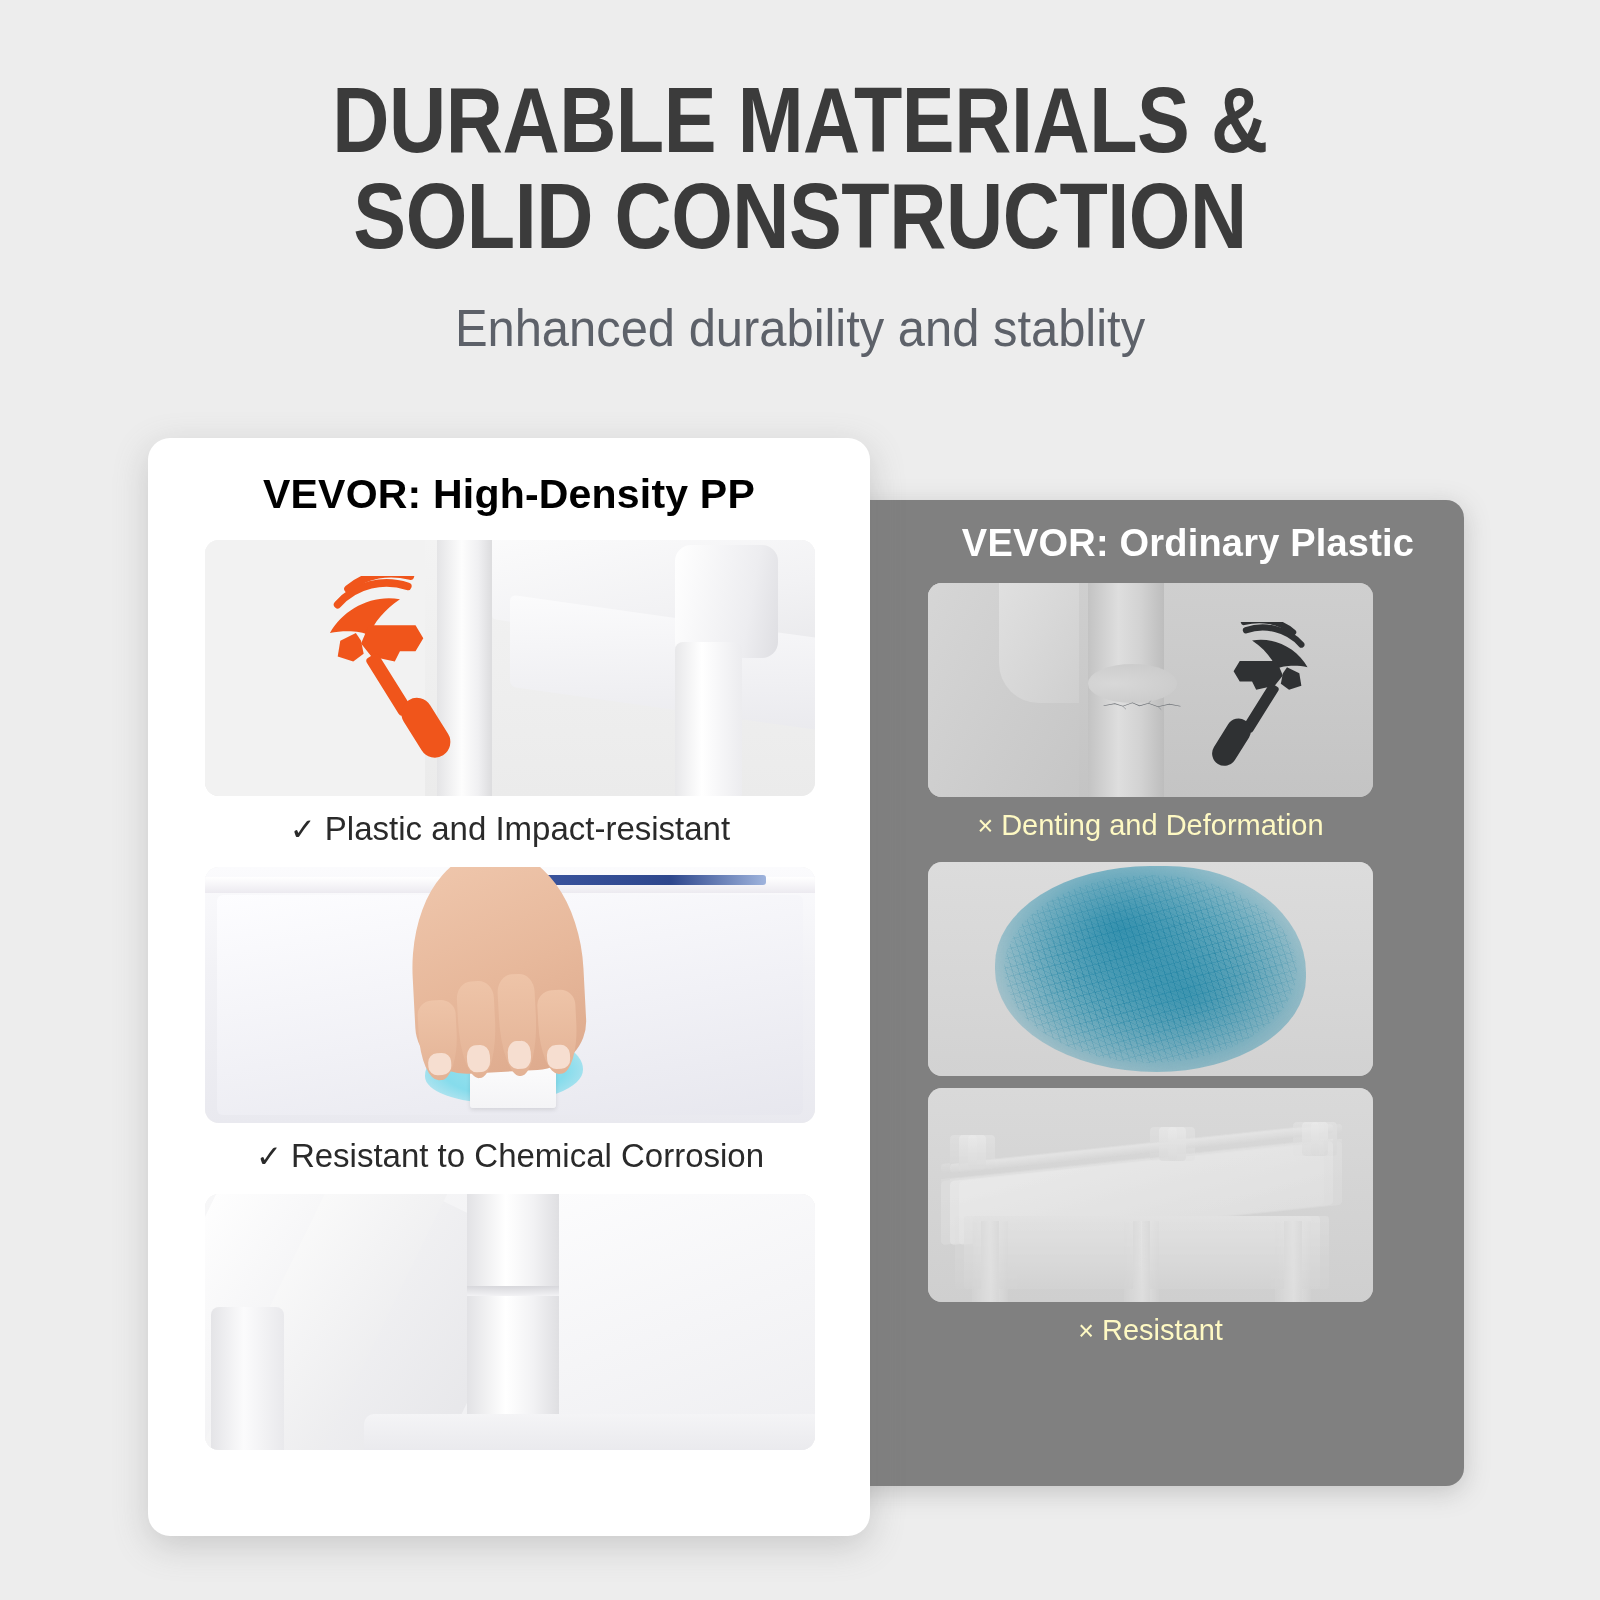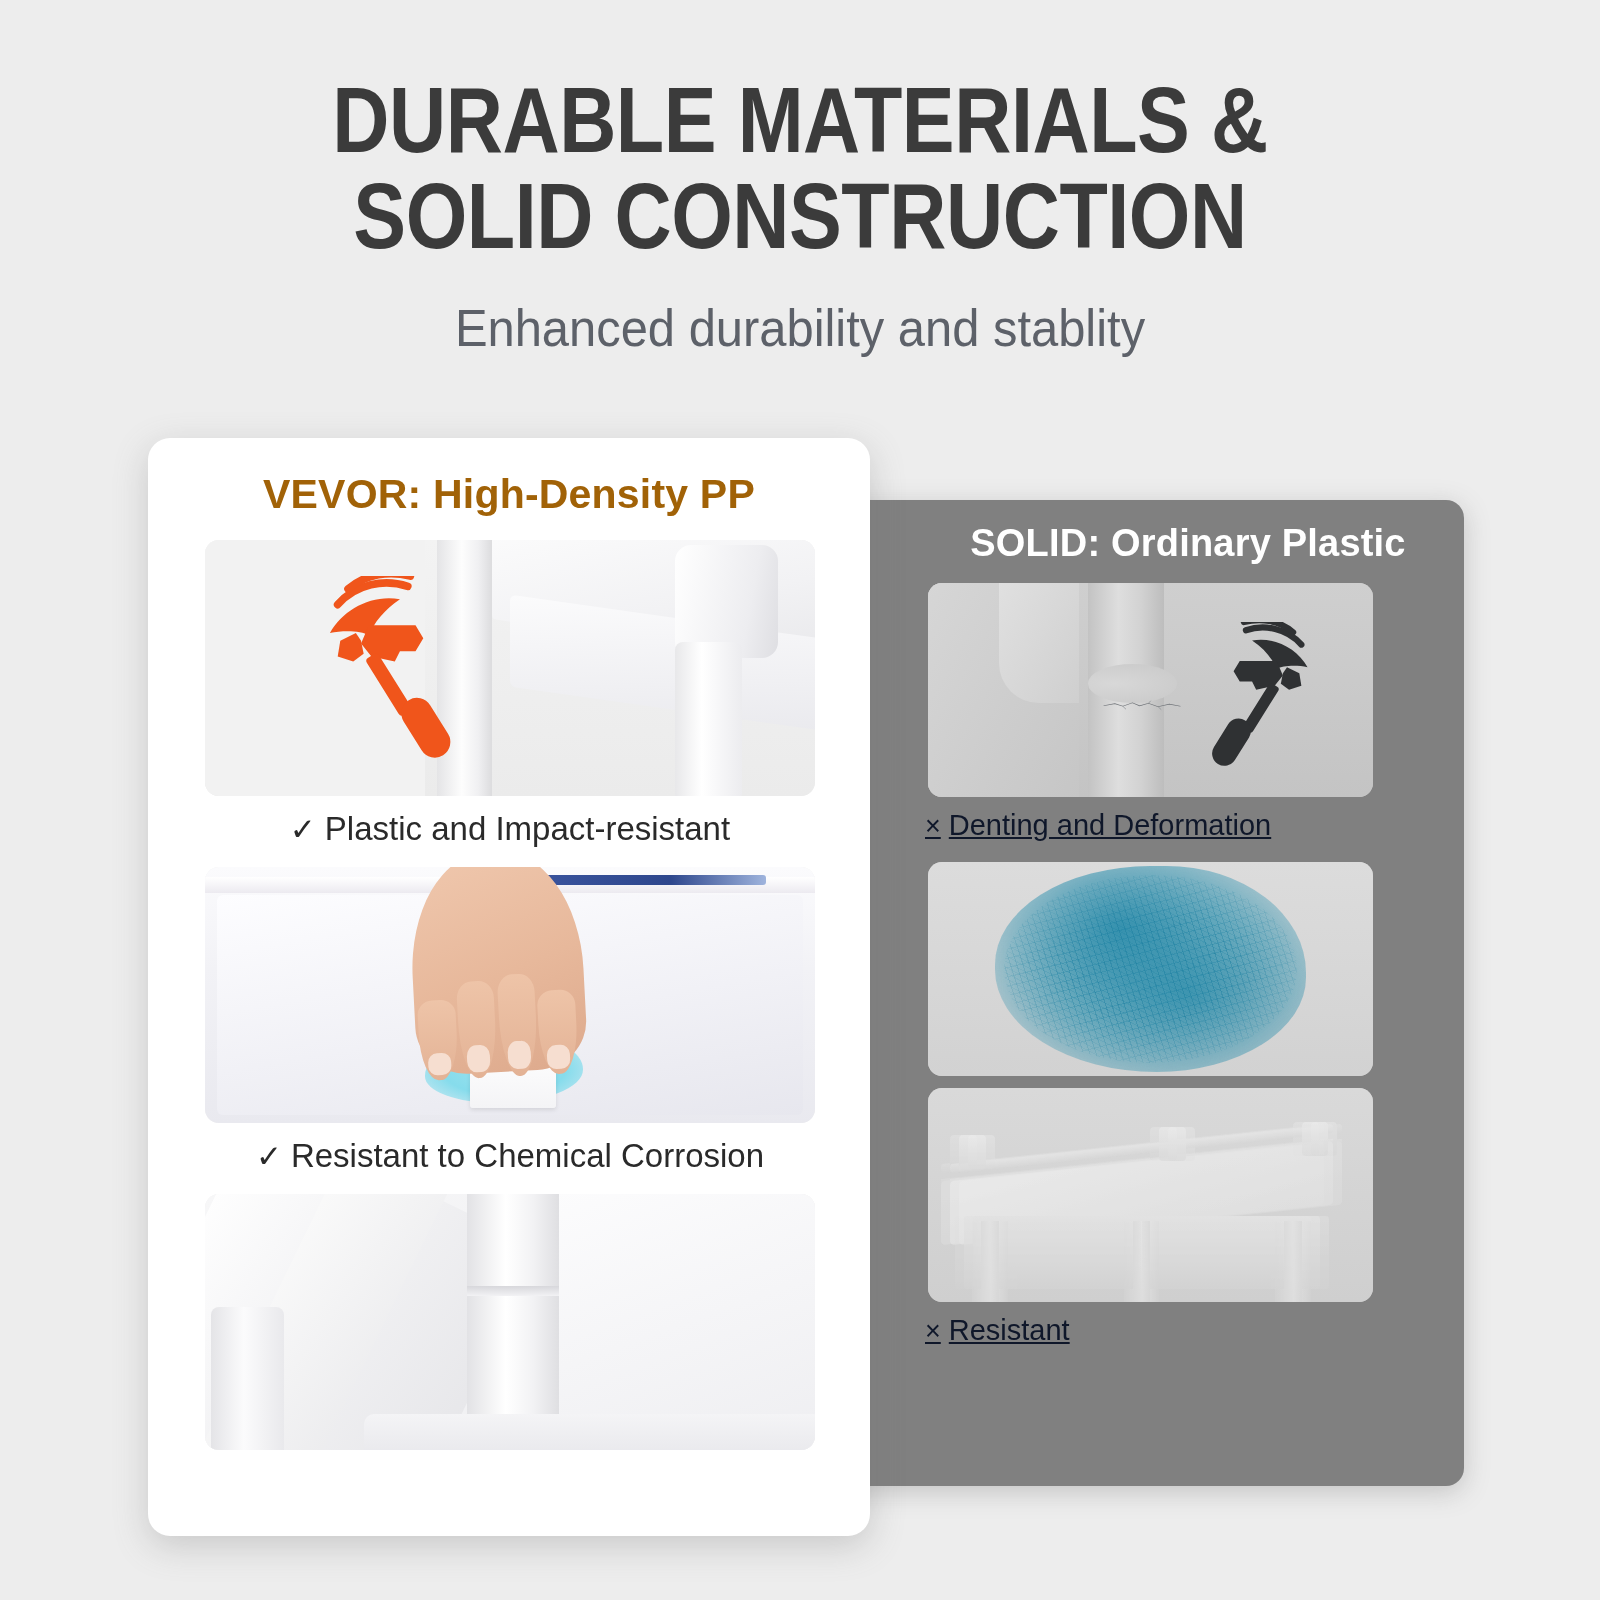--- a/index.html
+++ b/index.html
@@ -77,45 +77,44 @@
   .o-thumb {
     width: 445px;
     height: 214px;
     border-radius: 14px;
     overflow: hidden;
     position: relative;
     margin-left: 3px;
     background: #c9c9c9;
   }
   .o-caption {
-    text-align: left;
-    color: #0f172a;
+    text-align: center;
+    color: #fef9c3;
     font-size: 29px;
     padding-top: 12px;
     padding-bottom: 8px;
     width: 451px;
-    text-decoration: underline;
   }
   .o-caption .mk { font-size: 27px; margin-right: 8px; }
 
   
   .panel-vevor {
     position: absolute;
     left: 148px;
     top: 438px;
     width: 722px;
     height: 1098px;
     background: #ffffff;
     border-radius: 22px;
     box-shadow: 0 10px 34px rgba(120,120,120,0.30);
     z-index: 2;
   }
   .vevor-title {
     text-align: center;
-    color: #a16207;
+    color: #000000;
     font-size: 41px;
     font-weight: bold;
     padding-top: 33px;
     letter-spacing: 0.2px;
   }
   .v-items {
     margin-top: 22px;
     padding-left: 57px;
   }
   .v-item { margin-bottom: 9px; }
@@ -338,21 +337,21 @@
 </style>
 </head>
 <body>
 
 <div class="header">
   <div class="main-title">DURABLE MATERIALS &amp; SOLID CONSTRUCTION</div>
   <div class="subtitle">Enhanced durability and stablity</div>
 </div>
 
 <div class="panel-others">
-  <div class="others-title">SOLID: Ordinary Plastic</div>
+  <div class="others-title">VEVOR: Ordinary Plastic</div>
 
   <div class="others-items">
 
     <div class="o-item">
       <div class="o-thumb">
         <div class="scene">
           <div class="s4-bg"></div>
           <div class="s4-panel-l"></div>
           <div class="s4-panel-l-edge"></div>
           <div class="s4-pole"></div>

